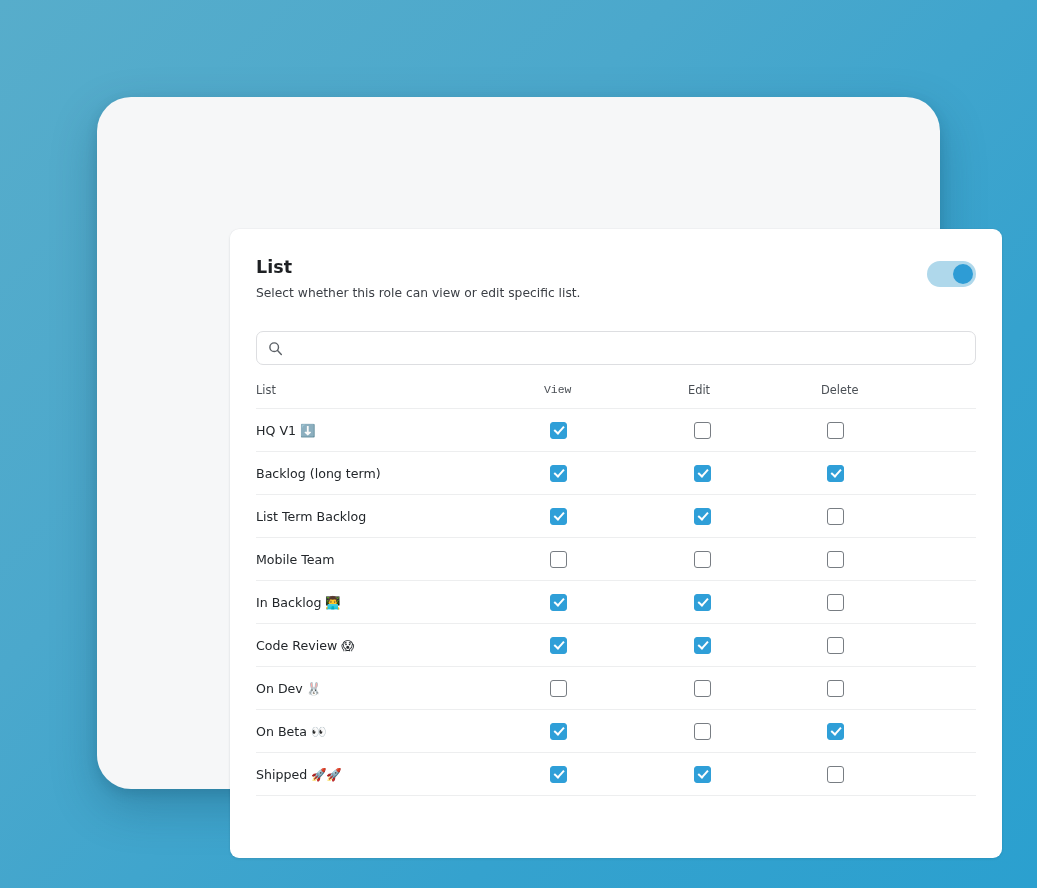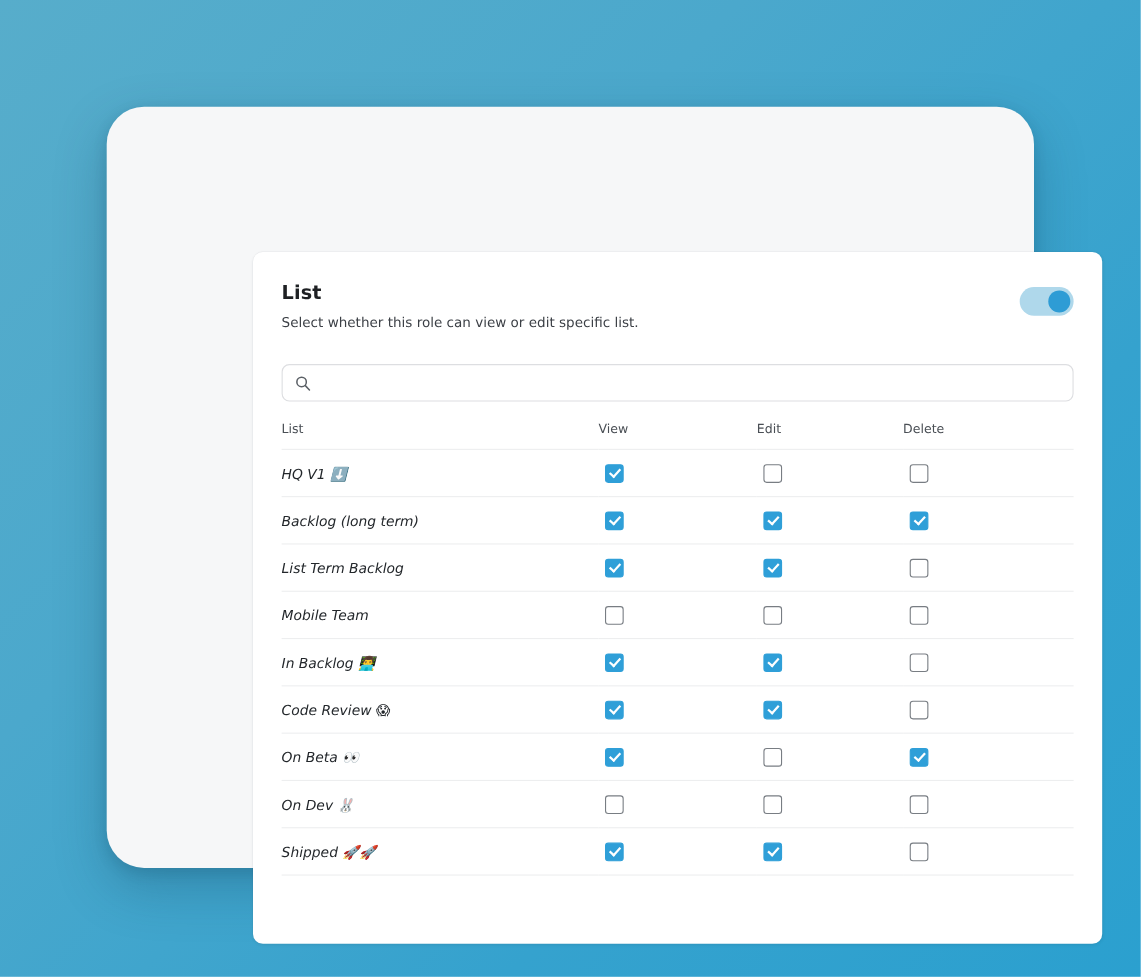--- a/index.html
+++ b/index.html
@@ -151,23 +151,23 @@
     padding: 0;
     height: 43px;
     border-bottom: 1px solid #EDEEEF;
     vertical-align: middle;
   }
   col.c-list   { width: 288px; }
   col.c-view   { width: 144px; }
   col.c-edit   { width: 133px; }
   col.c-delete { width: 155px; }
 
-  td.cell-label { padding-left: 10px; font-style: italic; }
+  td.cell-label { padding-left: 10px; }
   th.h-list { padding-left: 10px; }
-  th.h-view, td.cell-view { padding-left: 2px; }
+  th.h-view, td.cell-view { padding-left: 2px; font-family: Liberation Mono, monospace; }
   th.h-edit, td.cell-edit { padding-left: 2px; }
   th.h-delete, td.cell-delete { padding-left: 2px; margin-top: 21px; }
 
   .emoji {
     font-family: "DejaVu Sans", sans-serif;
     font-size: 12.5px;
   }
 
   
   .cbx {
@@ -278,30 +278,30 @@
                 <td class="cell-edit"><span class="cbx cbx-edit on"></span></td>
                 <td class="cell-delete"><span class="cbx cbx-delete off"></span></td>
               </tr>
               <tr>
                 <td class="cell-label"><span>Code Review </span><span class="emoji">😱</span></td>
                 <td class="cell-view"><span class="cbx cbx-view on"></span></td>
                 <td class="cell-edit"><span class="cbx cbx-edit on"></span></td>
                 <td class="cell-delete"><span class="cbx cbx-delete off"></span></td>
               </tr>
               <tr>
-                <td class="cell-label"><span>On Beta </span><span class="emoji">👀</span></td>
-                <td class="cell-view"><span class="cbx cbx-view on"></span></td>
-                <td class="cell-edit"><span class="cbx cbx-edit off"></span></td>
-                <td class="cell-delete"><span class="cbx cbx-delete on"></span></td>
-              </tr>
-              <tr>
                 <td class="cell-label"><span>On Dev </span><span class="emoji">🐰</span></td>
                 <td class="cell-view"><span class="cbx cbx-view off"></span></td>
                 <td class="cell-edit"><span class="cbx cbx-edit off"></span></td>
                 <td class="cell-delete"><span class="cbx cbx-delete off"></span></td>
+              </tr>
+              <tr>
+                <td class="cell-label"><span>On Beta </span><span class="emoji">👀</span></td>
+                <td class="cell-view"><span class="cbx cbx-view on"></span></td>
+                <td class="cell-edit"><span class="cbx cbx-edit off"></span></td>
+                <td class="cell-delete"><span class="cbx cbx-delete on"></span></td>
               </tr>
               <tr>
                 <td class="cell-label"><span>Shipped </span><span class="emoji">🚀🚀</span></td>
                 <td class="cell-view"><span class="cbx cbx-view on"></span></td>
                 <td class="cell-edit"><span class="cbx cbx-edit on"></span></td>
                 <td class="cell-delete"><span class="cbx cbx-delete off"></span></td>
               </tr>
             </tbody>
         </table>
 

